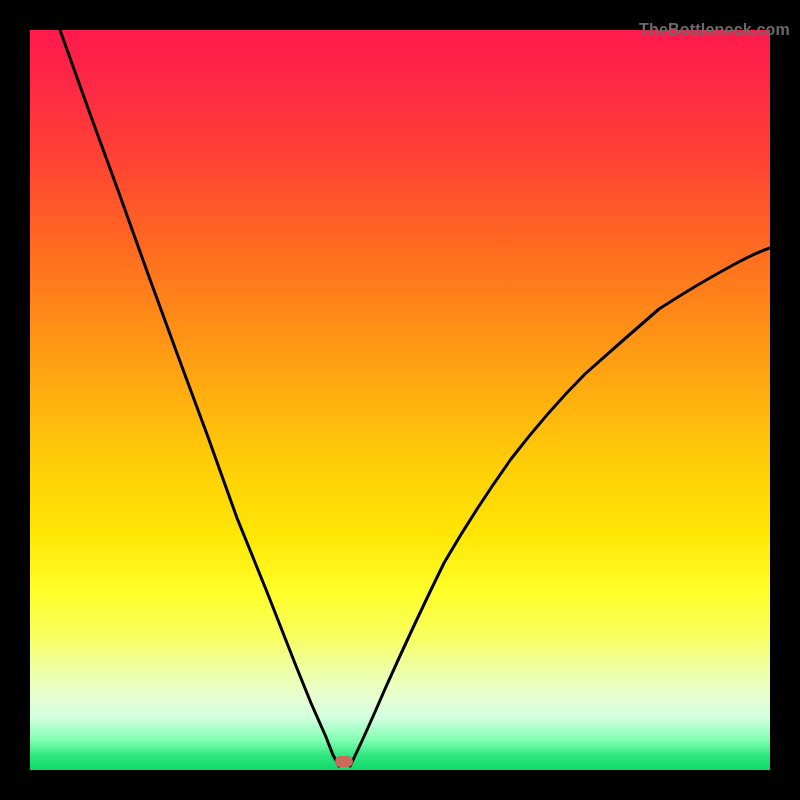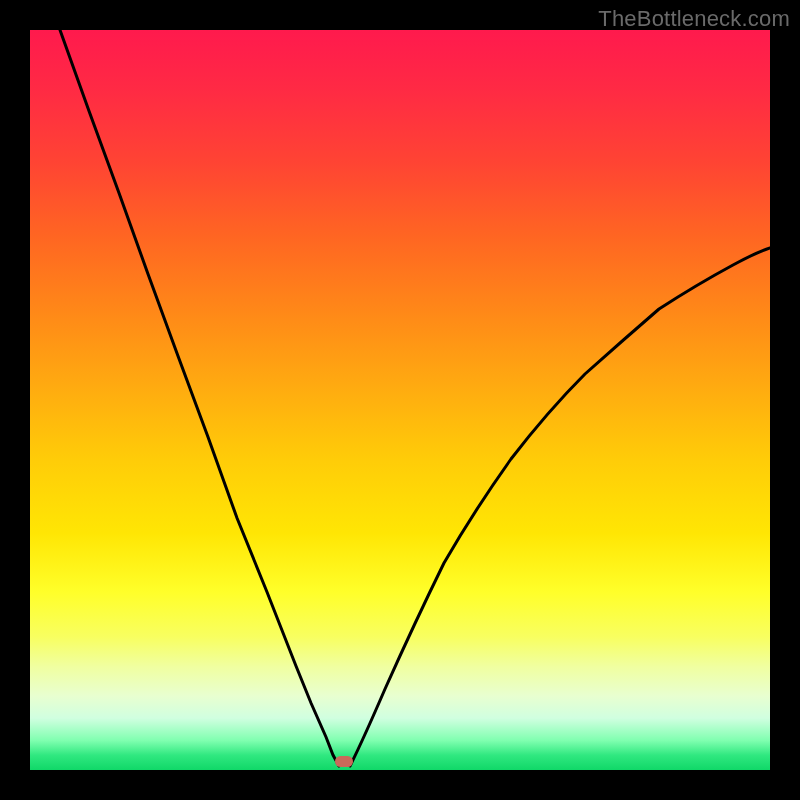--- a/index.html
+++ b/index.html
@@ -30,25 +30,25 @@
       #f0ffa0 86%,
       #e8ffd0 90%,
       #d0ffe0 93%,
       #80ffb0 96%,
       #30e880 98%,
       #10d868 100%
     );
   }
   .watermark {
     position: absolute;
-    top: 6px;
+    top: 21px;
     right: 10px;
     font-family: Arial, Helvetica, sans-serif;
-    font-size: 22px;
-    font-weight: 400;
+    font-size: 16px;
+    font-weight: 700;
     color: #6a6a6a;
     letter-spacing: 0.2px;
   }
   .curve {
     position: absolute;
     left: 0; top: 0;
     width: 740px; height: 740px;
     pointer-events: none;
   }
   .marker {

